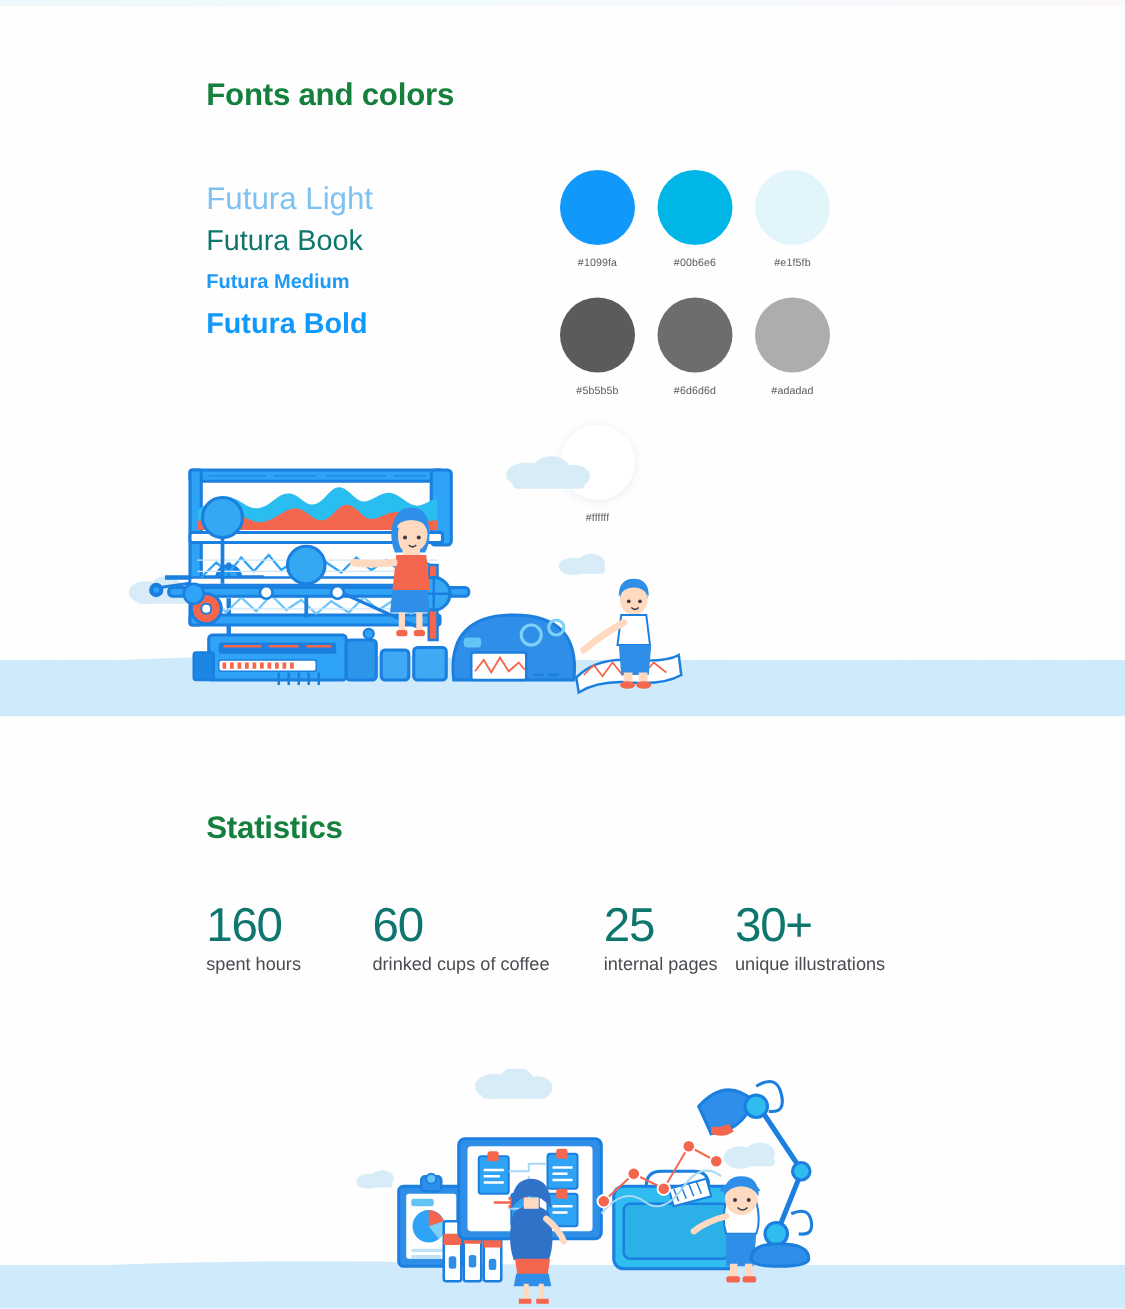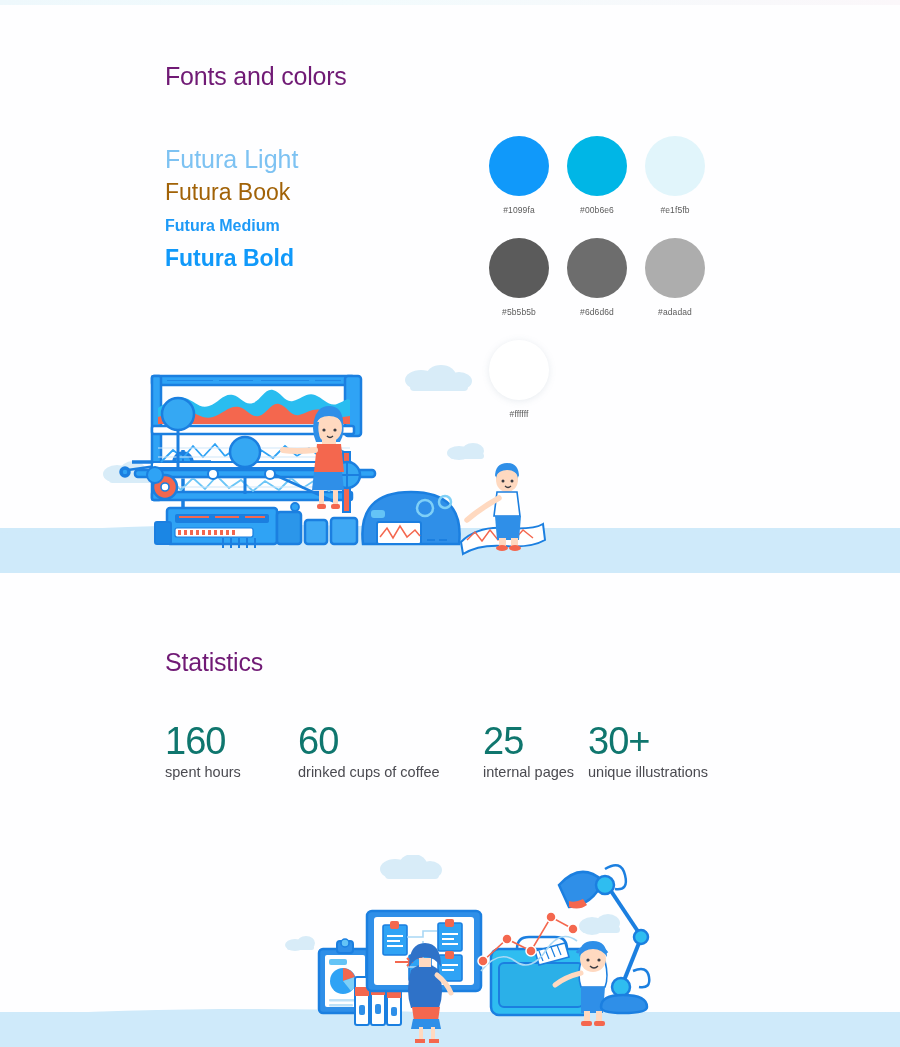--- a/index.html
+++ b/index.html
@@ -10,34 +10,34 @@
     font-family:"Liberation Sans", sans-serif;
     overflow:hidden;
   }
   .page { position:relative; width:900px; height:1047px; background:#fefeff; overflow:hidden; }
 
   
   .top-strip { position:absolute; top:0; left:0; width:900px; height:5px;
     background:linear-gradient(90deg,#eef8fc 0%, #f2fbfd 40%, #fbf7fa 100%); }
 
   
-  .sec-title { position:absolute; font-weight:normal; color:#701a75;
+  .sec-title { position:absolute; font-weight:bold; color:#15803d;
     font-size:25px; letter-spacing:-0.2px; }
   #fonts-title { left:165px; top:62px; }
   #stats-title { left:165px; top:648px; }
 
   .font-list { position:absolute; left:165px; top:143px; width:260px; }
   .font-sample { display:block; line-height:33px; white-space:nowrap; }
   .fs-light  { font-size:25px; font-weight:300; color:#7dc2f2; }
-  .fs-book   { font-size:23px; font-weight:400; color:#a16207; }
+  .fs-book   { font-size:23px; font-weight:400; color:#0f766e; }
   .fs-medium { font-size:16px; font-weight:600; color:#1e9af7; }
   .fs-bold   { font-size:23px; font-weight:bold;  color:#1099fa; }
 
   
-  .swatches { position:absolute; left:480px; top:136px; width:240px; }
+  .swatches { position:absolute; left:439px; top:136px; width:240px; }
   .sw-row { display:flex; }
   .sw-cell { width:78px; margin-right:0; text-align:center; }
   .sw-circle { width:60px; height:60px; border-radius:50%; margin:0 auto; }
   .sw-circle.white { background:#ffffff; box-shadow:0 1px 7px rgba(120,140,160,.17); }
   .sw-hex { margin-top:9px; font-size:8.5px; color:#5b5b5b; letter-spacing:.1px; }
   .sw-row + .sw-row { margin-top:23px; }
 
   
   .ground { position:absolute; left:0; width:900px; background:#cfeafa; }
   #ground-1 { top:528px; height:45px; }

